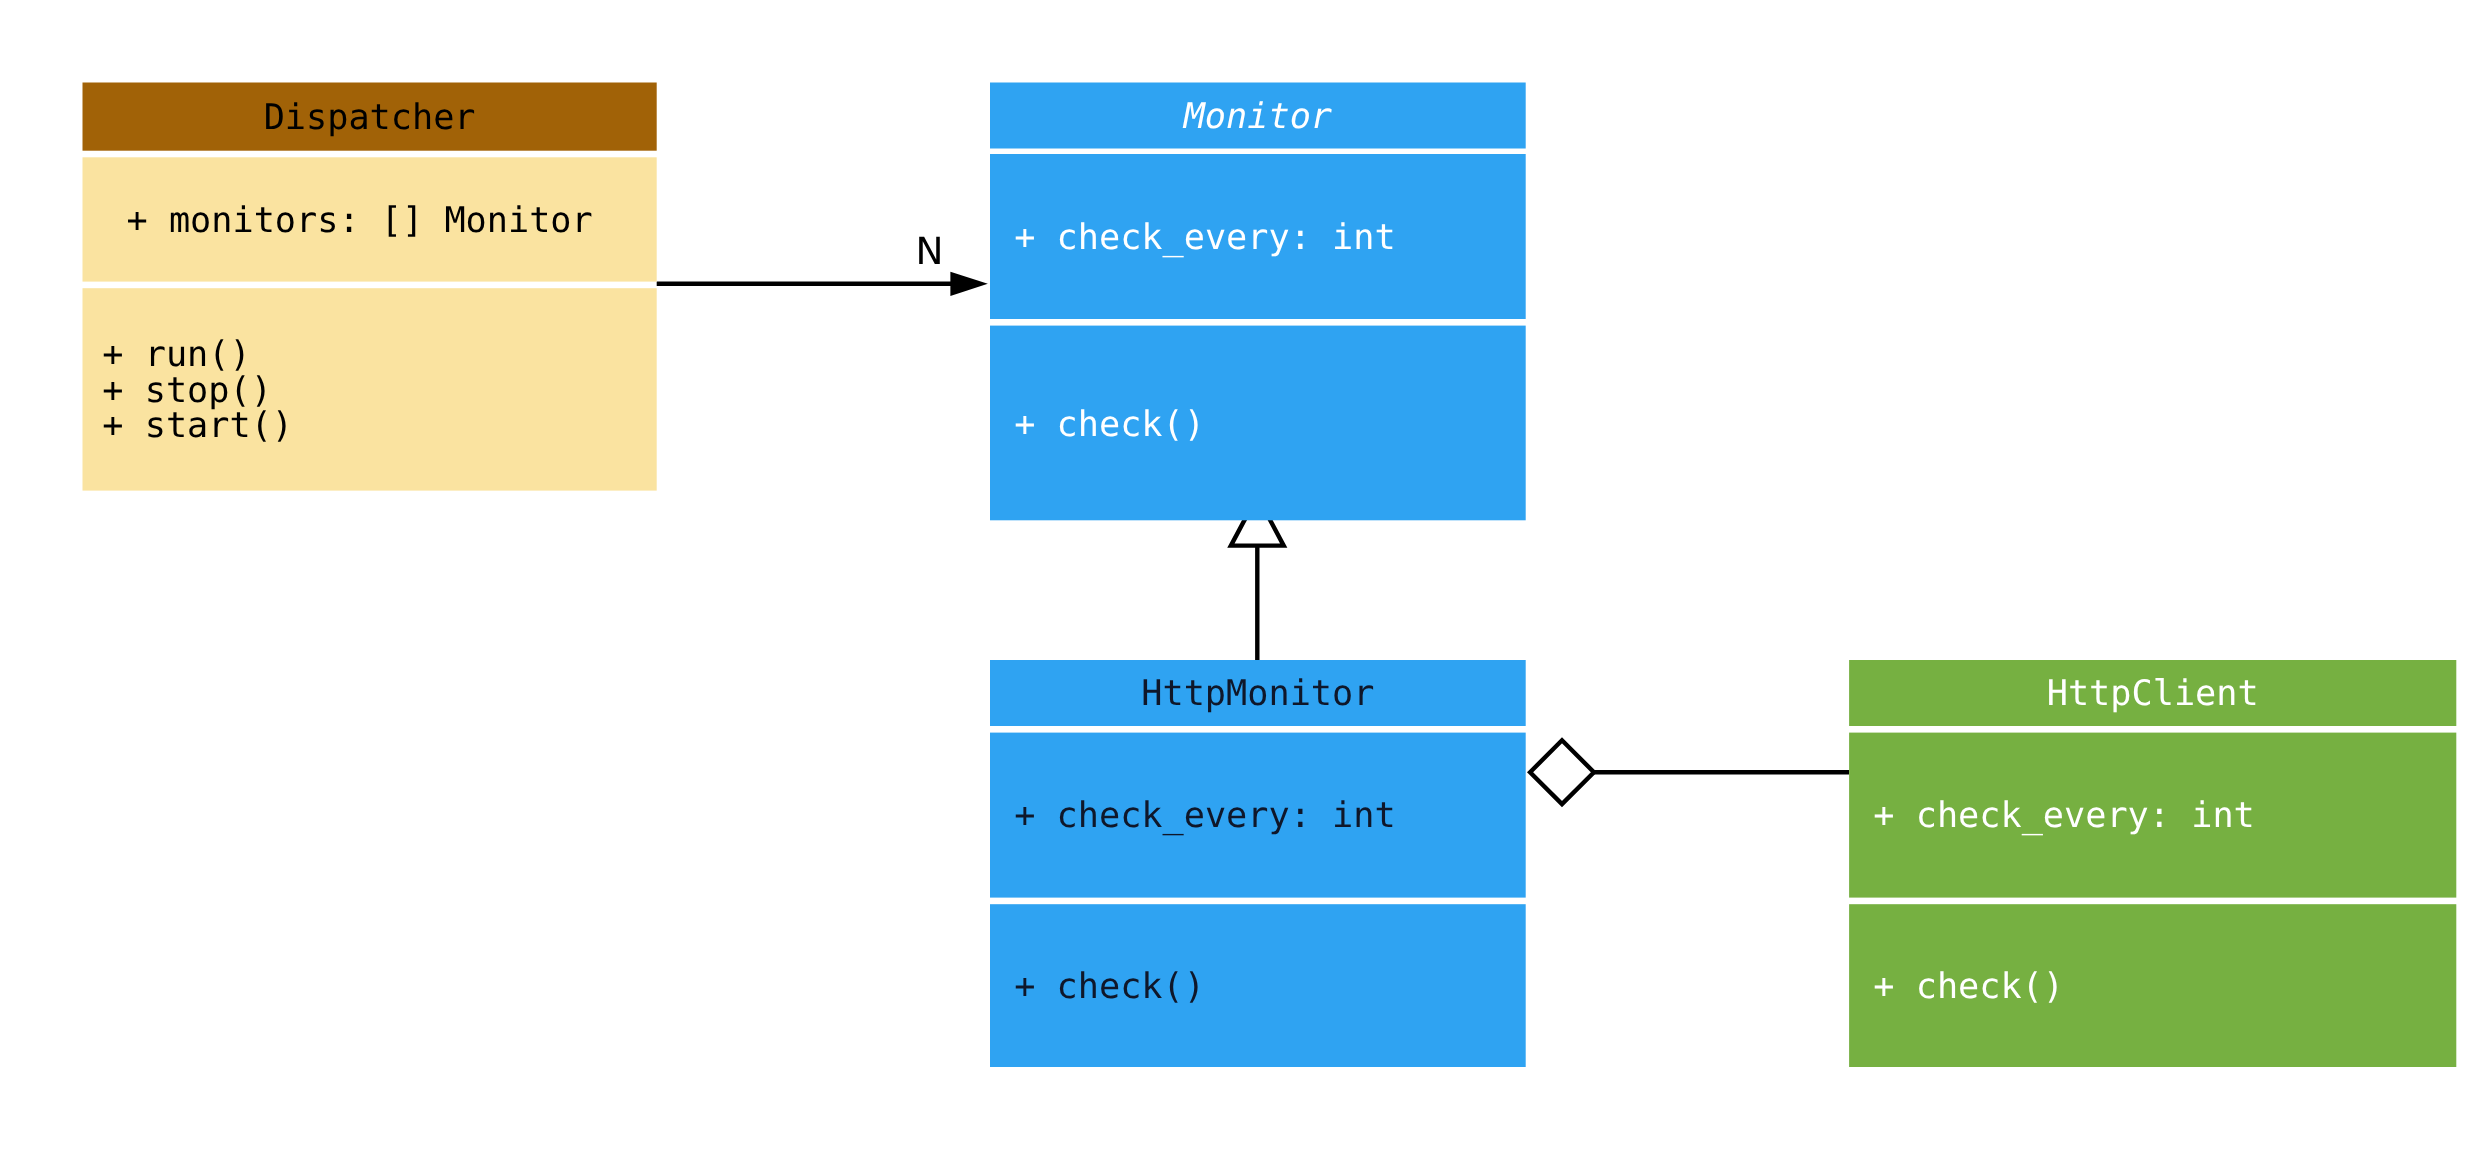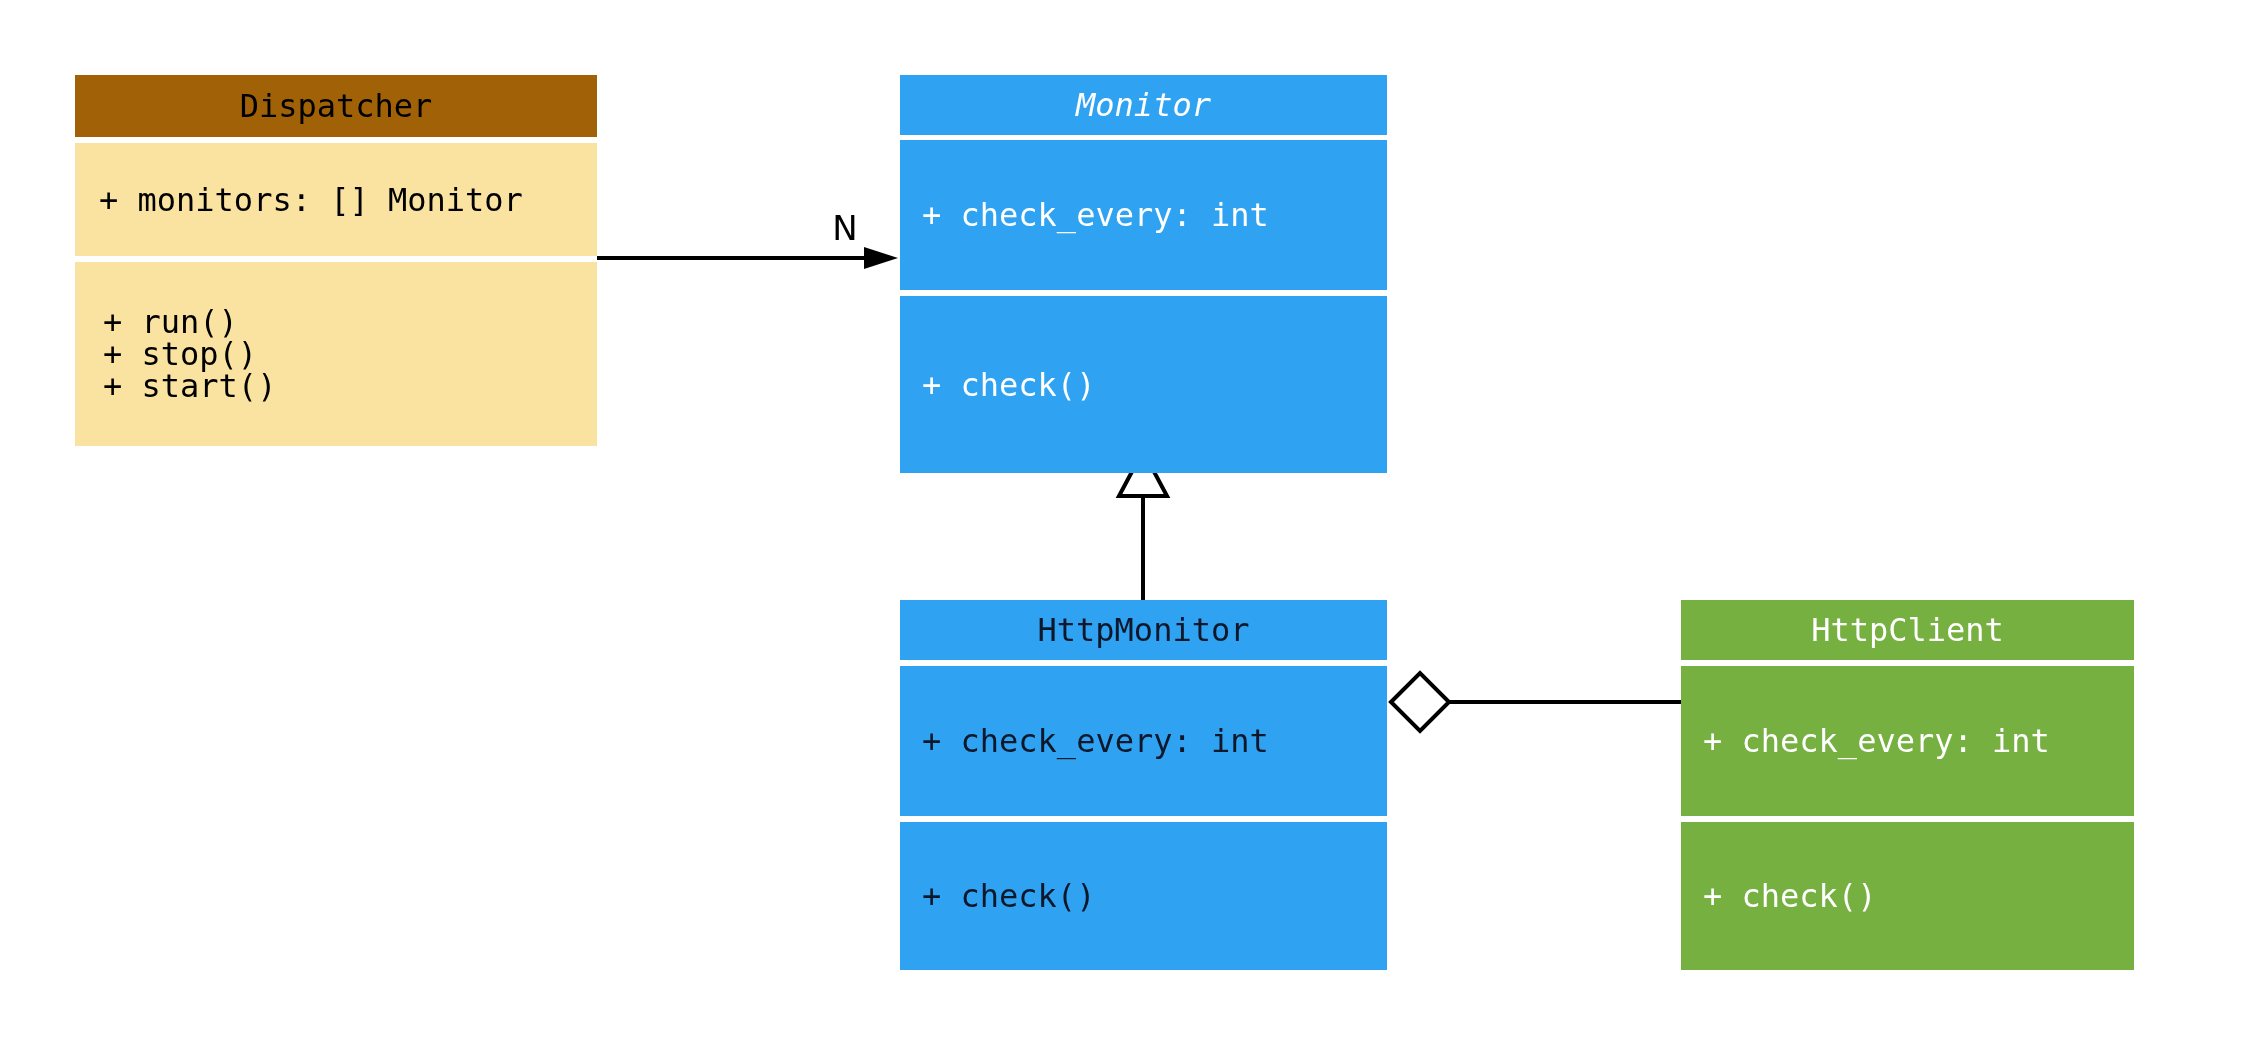--- a/index.html
+++ b/index.html
@@ -50,37 +50,37 @@
   }
   .uml-class .line {
     font-size: 32px;
     line-height: 32px;
     white-space: pre;
   }
 
   
   .box-dispatcher { left: 75px; top: 75px; width: 522px; height: 371px; color: #000000; }
   .box-dispatcher .title   { height: 62px;  background: #a16207; margin-bottom: 6px; }
-  .box-dispatcher .attrs   { height: 113px; background: #FAE3A0; margin-bottom: 6px; padding-left: 24px; }
-  .box-dispatcher .methods { background: #FAE3A0; padding-left: 28px; }
+  .box-dispatcher .attrs   { height: 113px; background: #FAE3A0; margin-bottom: 6px; padding-left: 40px; }
+  .box-dispatcher .methods { background: #FAE3A0; padding-left: 18px; }
 
   
   .box-monitor { left: 900px; top: 75px; width: 487px; height: 398px; color: #ffffff; }
   .box-monitor .title   { height: 60px;  background: #2FA3F2; margin-bottom: 5px; }
   .box-monitor .attrs   { height: 150px; background: #2FA3F2; margin-bottom: 6px; padding-left: 22px; }
   .box-monitor .methods { background: #2FA3F2; padding-left: 22px; }
 
   
   .box-httpmonitor { left: 900px; top: 600px; width: 487px; height: 370px; color: #0f172a; }
   .box-httpmonitor .title   { height: 60px;  background: #2FA3F2; margin-bottom: 6px; }
   .box-httpmonitor .attrs   { height: 150px; background: #2FA3F2; margin-bottom: 6px; padding-left: 22px; }
   .box-httpmonitor .methods { background: #2FA3F2; padding-left: 22px; }
 
   
-  .box-httpclient { left: 1681px; top: 600px; width: 453px; height: 370px; color: #ffffff; }
+  .box-httpclient { left: 1681px; top: 600px; width: 552px; height: 370px; color: #ffffff; }
   .box-httpclient .title   { height: 60px;  background: #76B041; margin-bottom: 6px; }
   .box-httpclient .attrs   { height: 150px; background: #76B041; margin-bottom: 6px; padding-left: 22px; }
   .box-httpclient .methods { background: #76B041; padding-left: 22px; }
 
   .multiplicity-label {
     font-family: "DejaVu Sans", sans-serif;
     font-size: 34px;
     fill: #000000;
   }
 </style>

